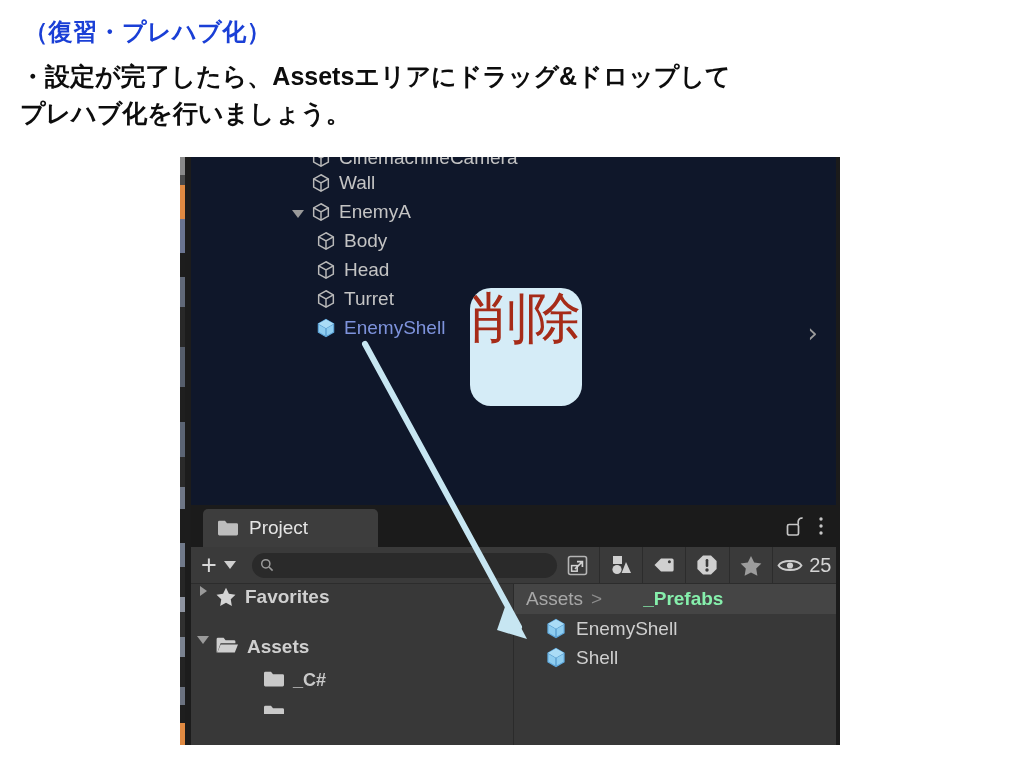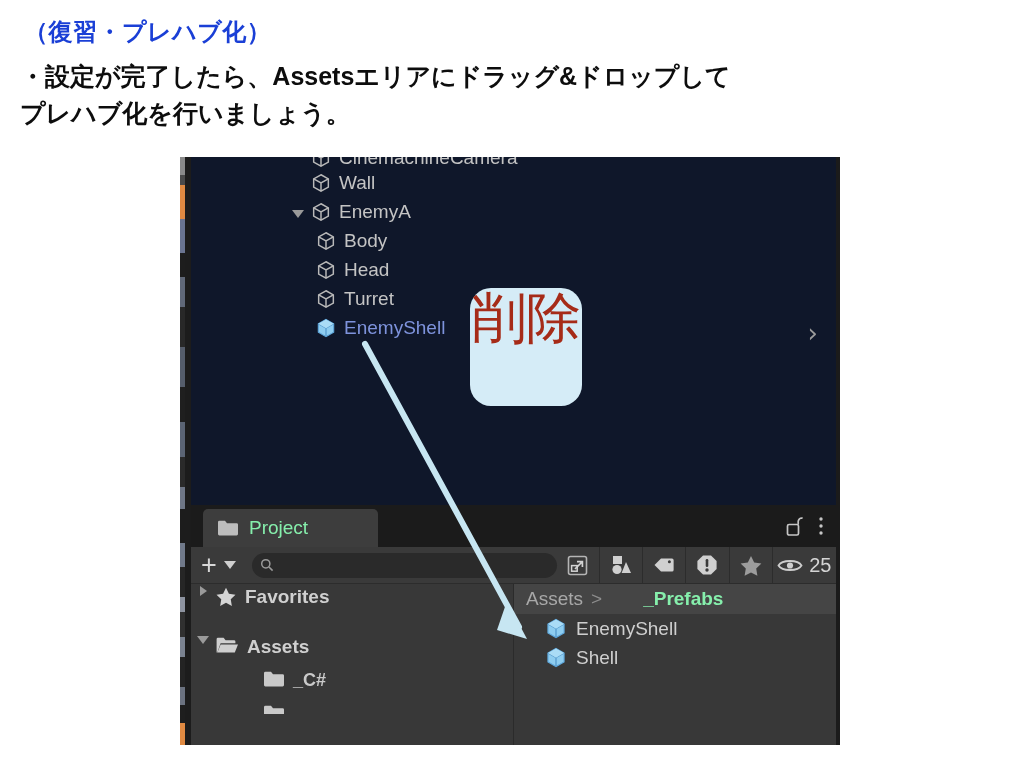--- a/index.html
+++ b/index.html
@@ -163,21 +163,21 @@
     width: 175px; height: 38px;
     background: #3d3d3d;
     border-radius: 5px 5px 0 0;
     display: flex;
     align-items: center;
     padding-left: 14px;
     box-sizing: border-box;
   }
   .proj-tab-label {
     margin-left: 10px;
-    color: #86efac;
+    color: #e5e5e5;
     font-size: 19px;
   }
   .tabbar-right {
     position: absolute;
     right: 12px; top: 0;
     height: 42px;
     display: flex;
     align-items: center;
     gap: 14px;
   }

